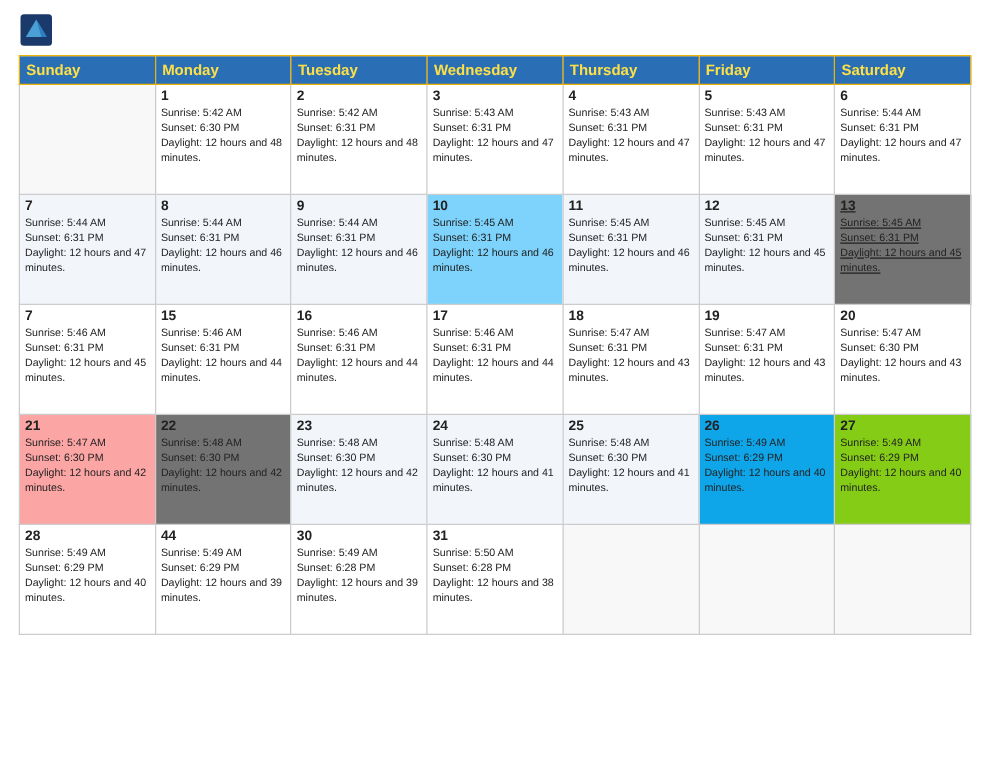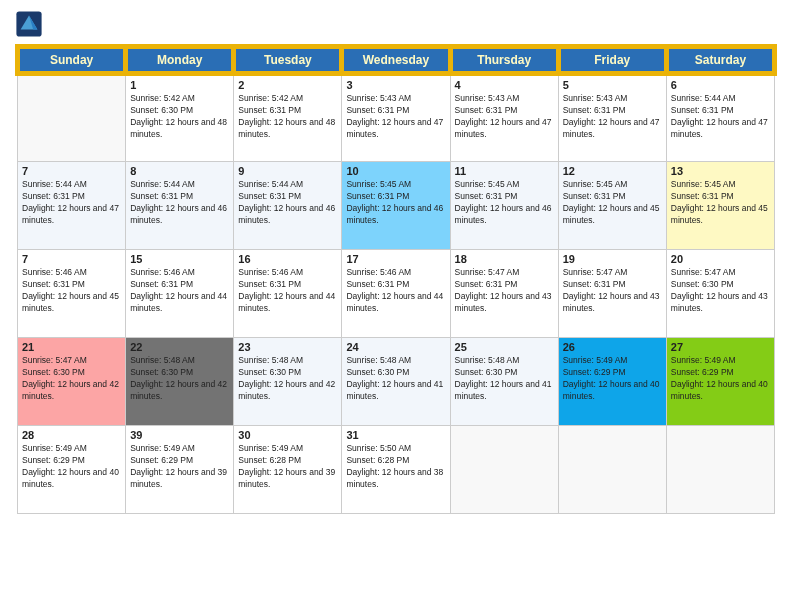--- a/index.html
+++ b/index.html
@@ -48,26 +48,26 @@
       font-size: 14px;
       color: #333;
     }
     table {
       width: 100%;
       border-collapse: collapse;
       table-layout: fixed;
     }
     .day-header {
       background: #2a6eb5;
-      color: #fef9c3;
-      text-align: center;
+      color: #fde047;
+      text-align: left;
       padding: 4px 5px;
       font-size: 12px;
       font-weight: bold;
-      border: 5px solid #eab308;
+      border: 1px solid #eab308;
     }
     .day-cell {
       border: 1px solid #ccc;
       vertical-align: top;
       padding: 3px 4px;
       height: 88px;
       font-size: 9px;
       color: #222;
       background: #fff;
     }
@@ -214,21 +214,21 @@
         </div>
           </td>
           <td class="day-cell" style="background: rgb(242, 246, 251);">
             <span class="day-num">12</span>
         <div class="info">
           <span>Sunrise: 5:45 AM</span><br>
           <span>Sunset: 6:31 PM</span><br>
           <span>Daylight: 12 hours and 45 minutes.</span>
         </div>
           </td>
-          <td class="day-cell" style="background: #fef9c3;">
+          <td class="day-cell" style="background: #737373; text-decoration: underline;">
             <span class="day-num">13</span>
         <div class="info">
           <span>Sunrise: 5:45 AM</span><br>
           <span>Sunset: 6:31 PM</span><br>
           <span>Daylight: 12 hours and 45 minutes.</span>
         </div>
           </td>
         </tr>
         <tr>
           <td class="day-cell">
@@ -349,21 +349,21 @@
         <tr>
           <td class="day-cell">
             <span class="day-num">28</span>
         <div class="info">
           <span>Sunrise: 5:49 AM</span><br>
           <span>Sunset: 6:29 PM</span><br>
           <span>Daylight: 12 hours and 40 minutes.</span>
         </div>
           </td>
           <td class="day-cell">
-            <span class="day-num">39</span>
+            <span class="day-num">44</span>
         <div class="info">
           <span>Sunrise: 5:49 AM</span><br>
           <span>Sunset: 6:29 PM</span><br>
           <span>Daylight: 12 hours and 39 minutes.</span>
         </div>
           </td>
           <td class="day-cell">
             <span class="day-num">30</span>
         <div class="info">
           <span>Sunrise: 5:49 AM</span><br>

